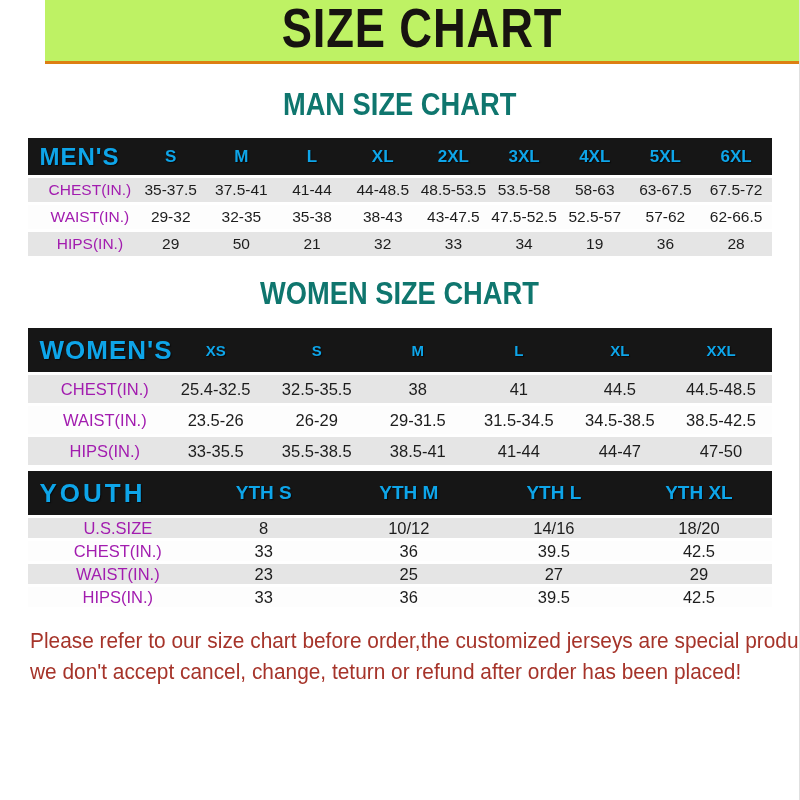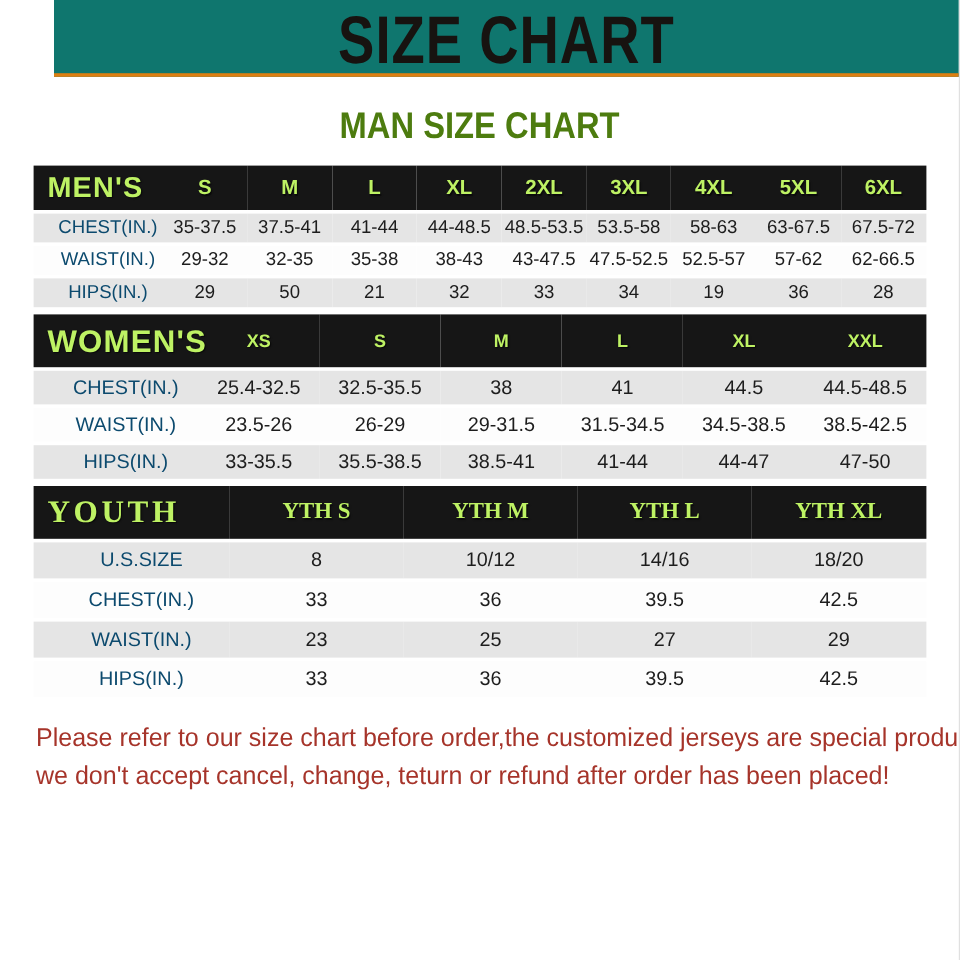--- a/index.html
+++ b/index.html
@@ -7,99 +7,99 @@
   body {
     height: 800px;
     font-family: "Liberation Sans", sans-serif;
     overflow: hidden;
     border-right: 1px solid #e0e0e0;
   }
 
   
   .banner {
     height: 64px;
-    background: #0f766e;
+    background: #bef264;
     display: flex;
-    align-items: flex-end;
+    align-items: flex-start;
     justify-content: center;
     border-bottom: 3px solid #dd7f12;
     margin-left: 45px;
   }
   .banner h1 {
     font-size: 54px;
     font-weight: bold;
     color: #171310;
     white-space: nowrap;
     transform: scaleX(0.84) scaleY(1.04);
     letter-spacing: 1px;
     line-height: 1;
   }
 
   
   .section-heading {
     text-align: center;
     font-size: 31px;
     font-weight: bold;
-    color: #4d7c0f;
+    color: #0f766e;
     line-height: 1;
     white-space: nowrap;
   }
   .section-heading .squeeze { display: inline-block; transform: scaleX(0.88); }
   .sec-man   .section-heading { margin: 25px 0 15px; }
   .sec-women .section-heading { margin: 19px 0 16px; }
   .sec-youth .section-heading { margin: 33px 0 18px; }
 
   
   .wrap { width: 744px; margin: 0 auto; }
   table {
     width: 100%;
     border-collapse: separate;
     border-spacing: 0 3px;
     table-layout: fixed;
   }
   thead th {
     background: #161616;
-    color: #bef264;
+    color: #0ea5e9;
     font-weight: bold;
     text-align: center;
     vertical-align: middle;
     text-shadow: 1px 1px 1px rgba(0,0,0,0.6);
   }
   th.tbl-label {
     text-align: left;
     padding-left: 12px;
     letter-spacing: 1px;
     white-space: nowrap;
   }
   tbody td {
     text-align: center;
     vertical-align: middle;
     color: #1d1d1d;
     white-space: nowrap;
   }
   tbody tr:nth-child(odd)  td { background: #E5E5E5; }
   tbody tr:nth-child(even) td { background: #FDFDFD; }
-  td.row-label { color: #0c4a6e; padding-left: 17px; }
+  td.row-label { color: #a21caf; padding-left: 17px; }
 
   
   .t-men thead th { height: 37px; font-size: 17px; }
   .t-men th.tbl-label { font-size: 24px; }
   .t-men td { height: 24px; font-size: 15.5px; }
   .t-men th:first-child, .t-men td:first-child { width: 14.5%; }
 
   
   .t-women thead th { height: 44px; font-size: 15px; }
   .t-women th.tbl-label { font-size: 26px; margin-top: 44px; }
   .t-women td { height: 28px; font-size: 16.5px; }
   .t-women th:first-child, .t-women td:first-child { width: 18.5%; }
 
   
-  .t-youth thead th { height: 44px; font-size: 19px; font-family: Liberation Serif, serif; }
+  .t-youth thead th { height: 44px; font-size: 19px; }
   .t-youth th.tbl-label { font-size: 26px; letter-spacing: 3px; }
-  .t-youth td { height: 30px; font-size: 16.5px; }
+  .t-youth td { height: 20px; font-size: 16.5px; }
   .t-youth th:first-child, .t-youth td:first-child { width: 22%; }
 
   
   .footer {
     margin-top: 16px;
     padding-left: 30px;
     padding-right: 10px;
   }
   .footer p {
     font-size: 21.5px;
@@ -173,20 +173,21 @@
               <td>19</td>
               <td>36</td>
               <td>28</td>
             </tr>
           </tbody>
         </table>
     </div>
   </section>
 
   <section class="sec-women">
+    <h2 class="section-heading"><span class="squeeze">WOMEN SIZE CHART</span></h2>
     <div class="wrap">
       <table class="t-women">
           <thead>
             <tr>
               <th class="tbl-label">WOMEN'S</th>
               <th>XS</th>
               <th>S</th>
               <th>M</th>
               <th>L</th>
               <th>XL</th>

